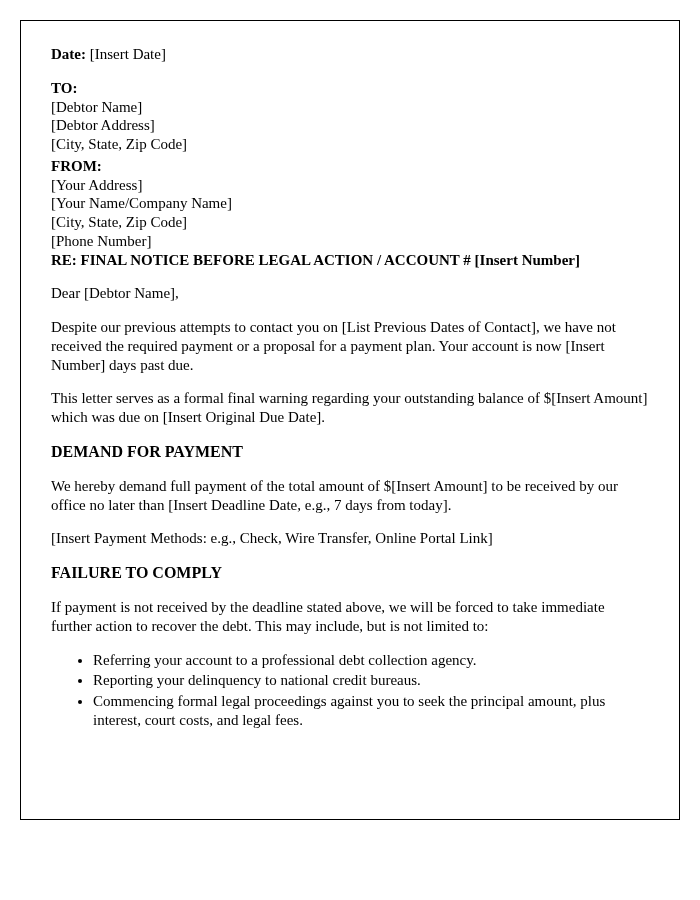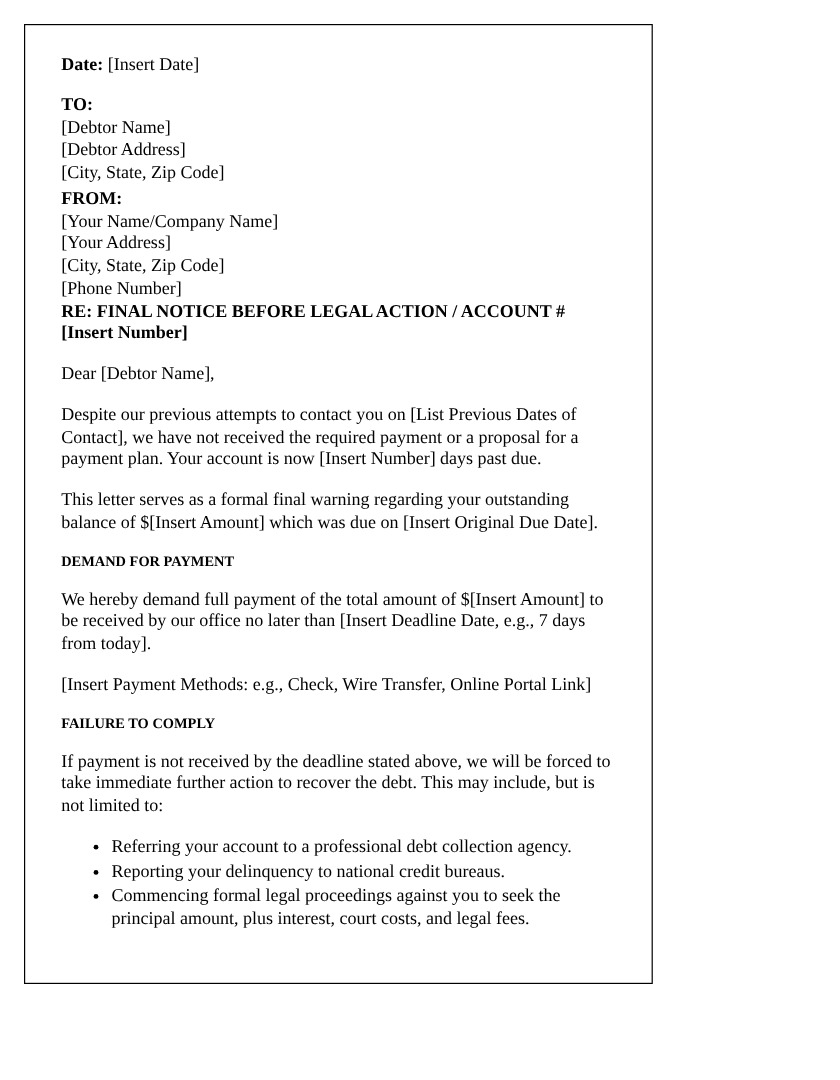--- a/index.html
+++ b/index.html
@@ -7,21 +7,21 @@
     padding: 0;
     background: #ffffff;
     width: 700px;
     height: 900px;
     overflow: hidden;
   }
   .page {
     position: absolute;
     left: 20px;
     top: 20px;
-    width: 524px;
+    width: 660px;
     height: 800px;
     box-sizing: border-box;
     border: 1px solid #000000;
     padding: 24px 30px;
     overflow: hidden;
     background: #ffffff;
     color: #000000;
     font-family: "Liberation Serif", "DejaVu Serif", serif;
     font-size: 15px;
     line-height: 1.25;
@@ -30,21 +30,21 @@
     margin: 0 0 15px 0;
   }
   .page .tight {
     margin: 0;
   }
   .bold {
     font-weight: bold;
   }
   .heading {
     font-weight: bold;
-    font-size: 12px;
+    font-size: 16px;
     margin: 0 0 15px 0;
   }
   ul.bullet-list {
     margin: 0 0 15px 0;
     padding-left: 42px;
     list-style-type: disc;
   }
   ul.bullet-list li {
     margin: 0 0 2px 0;
   }
@@ -58,22 +58,22 @@
 
   <div style="margin-bottom:3px;">
     <p class="tight bold">TO:</p>
     <p class="tight">[Debtor Name]</p>
     <p class="tight">[Debtor Address]</p>
     <p class="tight">[City, State, Zip Code]</p>
   </div>
 
   <div style="">
     <p class="tight bold">FROM:</p>
+    <p class="tight">[Your Address]</p>
     <p class="tight">[Your Name/Company Name]</p>
-    <p class="tight">[Your Address]</p>
     <p class="tight">[City, State, Zip Code]</p>
     <p class="tight">[Phone Number]</p>
   </div>
 
   <p class="bold">RE: FINAL NOTICE BEFORE LEGAL ACTION / ACCOUNT # [Insert Number]</p>
 
   <p>Dear [Debtor Name],</p>
 
   <p>Despite our previous attempts to contact you on [List Previous Dates of Contact], we have not received the required payment or a proposal for a payment plan. Your account is now [Insert Number] days past due.</p>
 

